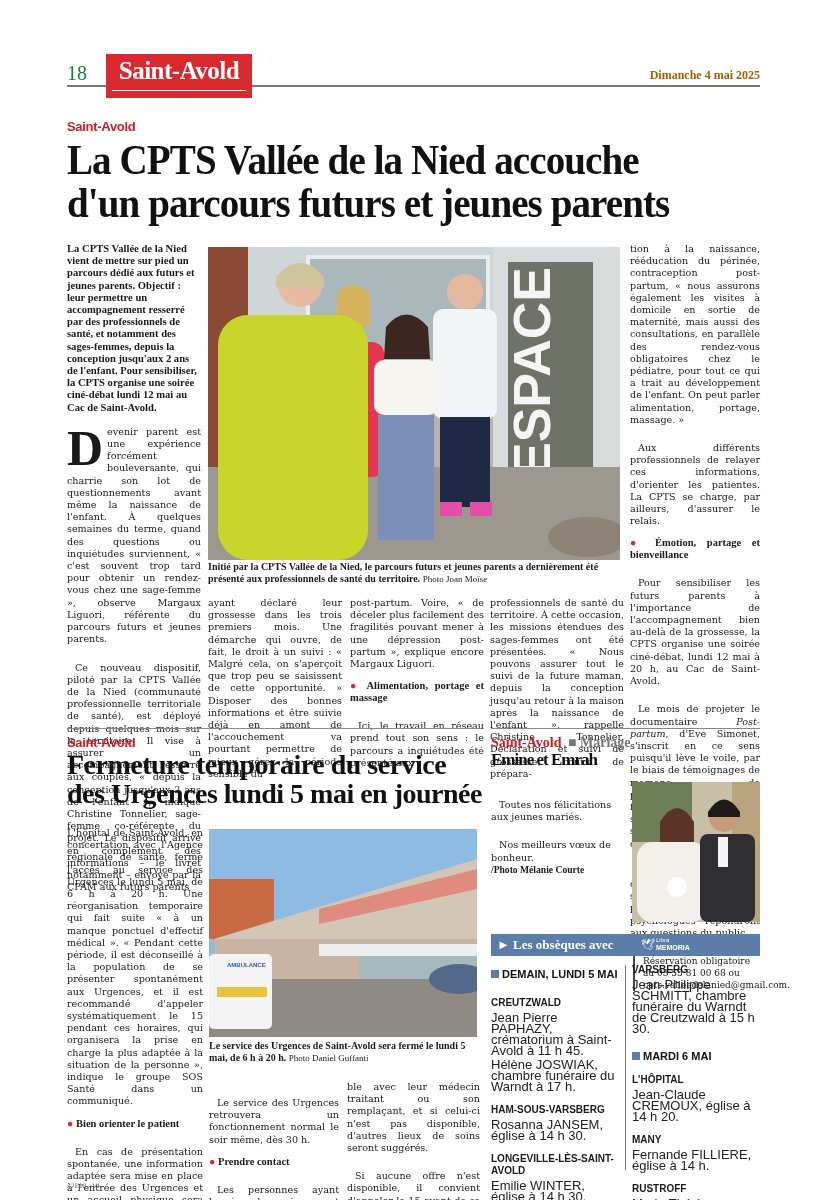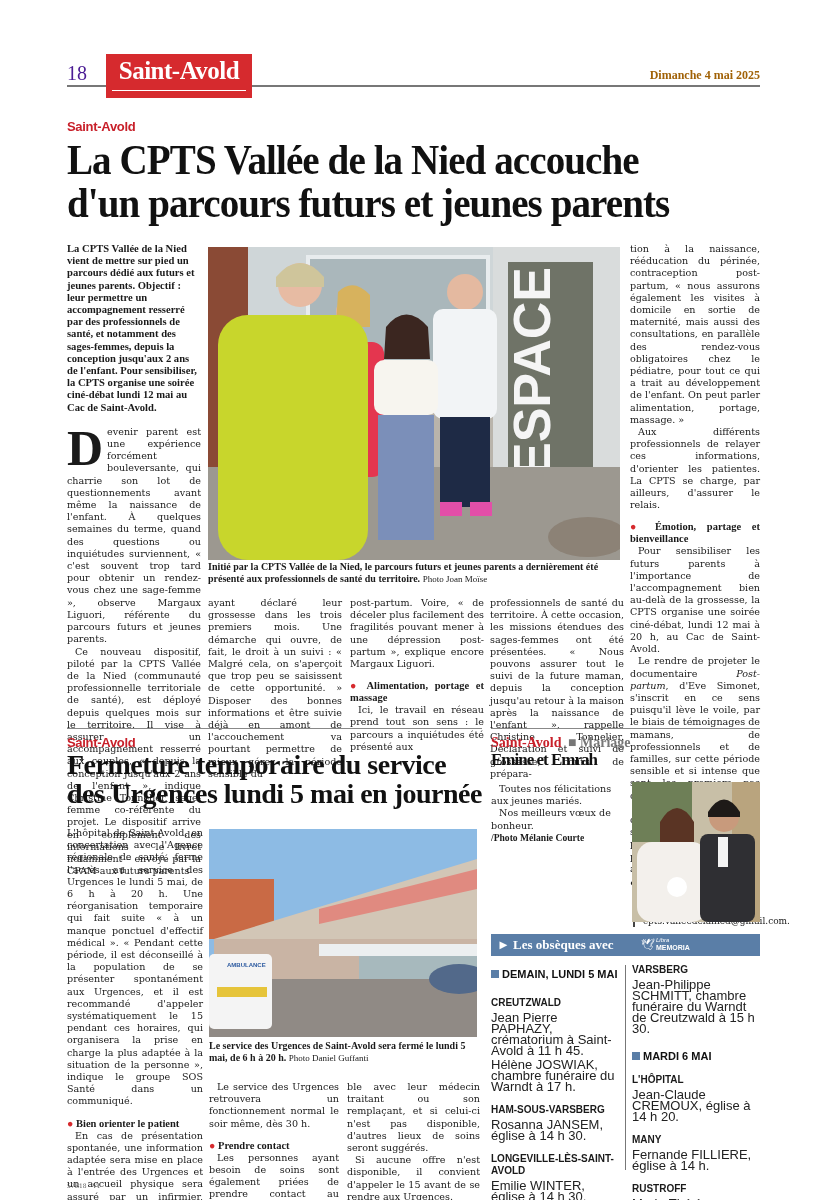--- a/index.html
+++ b/index.html
@@ -1,35 +1,35 @@
 <!DOCTYPE html>
 <html><head>
 <meta charset="utf-8">
 <style>
   * { box-sizing: border-box; margin: 0; padding: 0; }
   html, body { width: 827px; height: 1200px; background: #fff; overflow: hidden; }
   body { position: relative; font-family: "DejaVu Serif", serif; color: #1a1a1a; }
   .abs { position: absolute; }
 
   
-  .page-num { left: 67px; top: 62px; font-family: "Liberation Serif", serif; font-size: 20px; color: #4c1d95; }
+  .page-num { left: 67px; top: 62px; font-family: "Liberation Serif", serif; font-size: 20px; color: #15803d; }
   .header-rule { left: 67px; top: 85px; width: 693px; height: 2px; background: #777; }
   .section-flag { left: 106px; top: 54px; width: 146px; height: 44px; background: #d62a2e; color: #fff;
     font-family: "Liberation Serif", serif; font-weight: bold; font-size: 25px; text-align: center; line-height: 34px; letter-spacing: -0.5px; }
   .section-flag .underline { position: absolute; left: 6px; right: 6px; bottom: 7px; height: 1px; background: #fff; }
   .page-date { right: 67px; top: 68px; font-family: "Liberation Serif", serif; font-weight: bold; font-size: 12px; color: #a16207; }
 
   .kicker { font-family: "Liberation Sans", sans-serif; font-weight: bold; color: #c8202a; font-size: 13px; letter-spacing: -0.3px; }
   .headline { font-family: "Liberation Serif", serif; font-weight: bold; color: #111; letter-spacing: -1px; }
 
   .h1 { left: 67px; top: 139px; width: 700px; font-size: 42px; line-height: 43px; transform: scaleX(0.93); transform-origin: left; }
   .h2 { left: 67px; top: 750px; width: 420px; font-size: 28px; line-height: 29px; letter-spacing: -0.5px; }
 
   .col { font-size: 9.6px; line-height: 12.2px; text-align: justify; hyphens: auto; }
-  .col p { text-indent: 8px; }
+  .col p { text-indent: 8px; margin-top: 16px; }
   .lead { font-family: "Liberation Serif", serif; font-weight: bold; font-size: 10.6px; line-height: 12.2px; }
   .dropcap { float: left; font-family: "Liberation Serif", serif; font-size: 50px; line-height: 40px; margin: 2px 4px 0 0; font-weight: bold; }
   .subhead { font-family: "Liberation Serif", serif; font-weight: bold; font-size: 10.5px; line-height: 12px; margin-top: 10px; }
   .subhead .dot { color: #d62a2e; }
   .caption { font-family: "Liberation Serif", serif; font-weight: bold; font-size: 10px; line-height: 12px; }
   .caption .credit { font-weight: normal; font-size: 9px; }
   .sig { font-family: "Liberation Serif", serif; font-weight: bold; font-size: 9.5px; margin-top: 2px; }
   .resa { border-left: 2px solid #444; padding-left: 8px; margin-left: 3px; font-size: 9px; line-height: 12px; margin-top: 2px; text-align: left; }
 
   .sep-rule { height: 1px; background: #888; }
@@ -121,21 +121,21 @@
 
 <div class="abs col" style="left:490px; top:597px; width:134px;">
   <div>professionnels de santé du territoire. À cette occasion, les missions étendues des sages-femmes ont été présentées. « Nous pouvons assurer tout le suivi de la future maman, depuis la conception jusqu'au retour à la maison après la naissance de l'enfant », rappelle Christine Tonnelier. Déclaration et suivi de grossesse, cours de prépara-</div>
 </div>
 
 <div class="abs col" style="left:630px; top:243px; width:130px;">
   <div>tion à la naissance, rééducation du périnée, contraception post-partum, « nous assurons également les visites à domicile en sortie de maternité, mais aussi des consultations, en parallèle des rendez-vous obligatoires chez le pédiatre, pour tout ce qui a trait au développement de l'enfant. On peut parler alimentation, portage, massage. »</div>
   <p>Aux différents professionnels de relayer ces informations, d'orienter les patientes. La CPTS se charge, par ailleurs, d'assurer le relais.</p>
   <div class="subhead"><span class="dot">●</span> <span>Émotion, partage et bienveillance</span></div>
   <p>Pour sensibiliser les futurs parents à l'importance de l'accompagnement bien au-delà de la grossesse, la CPTS organise une soirée ciné-débat, lundi 12 mai à 20 h, au Cac de Saint-Avold.</p>
-  <p><span>Le rendre de projeter le documentaire </span><i>Post-partum</i><span>, d'Eve Simonet, s'inscrit en ce sens puisqu'il lève le voile, par le biais de témoignages de mamans, de professionnels et de familles, sur cette période sensible et si intense que sont les premiers pas dans la maternité.</span></p>
+  <p><span>Le mois de projeter le documentaire </span><i>Post-partum</i><span>, d'Eve Simonet, s'inscrit en ce sens puisqu'il lève le voile, par le biais de témoignages de mamans, de professionnels et de familles, sur cette période sensible et si intense que sont les premiers pas dans la maternité.</span></p>
   <p>À l'issue du documentaire, médecins, sages-femmes, puéricultrices et psychologues répondront aux questions du public.</p>
   <div class="sig">● <span>Joan Moïse</span></div>
   <div class="resa">Réservation obligatoire au 03 55 81 00 68 ou cpts.valleedelanied@gmail.com.</div>
 </div>
 
 <div class="abs sep-rule" style="left:67px; top:728px; width:415px;"></div>
 <div class="abs sep-rule" style="left:491px; top:728px; width:269px;"></div>
 
 <div class="abs kicker" style="left:67px; top:735px;">Saint-Avold</div>
 <h2 class="abs headline h2">Fermeture temporaire du service des Urgences lundi 5 mai en journée</h2>

